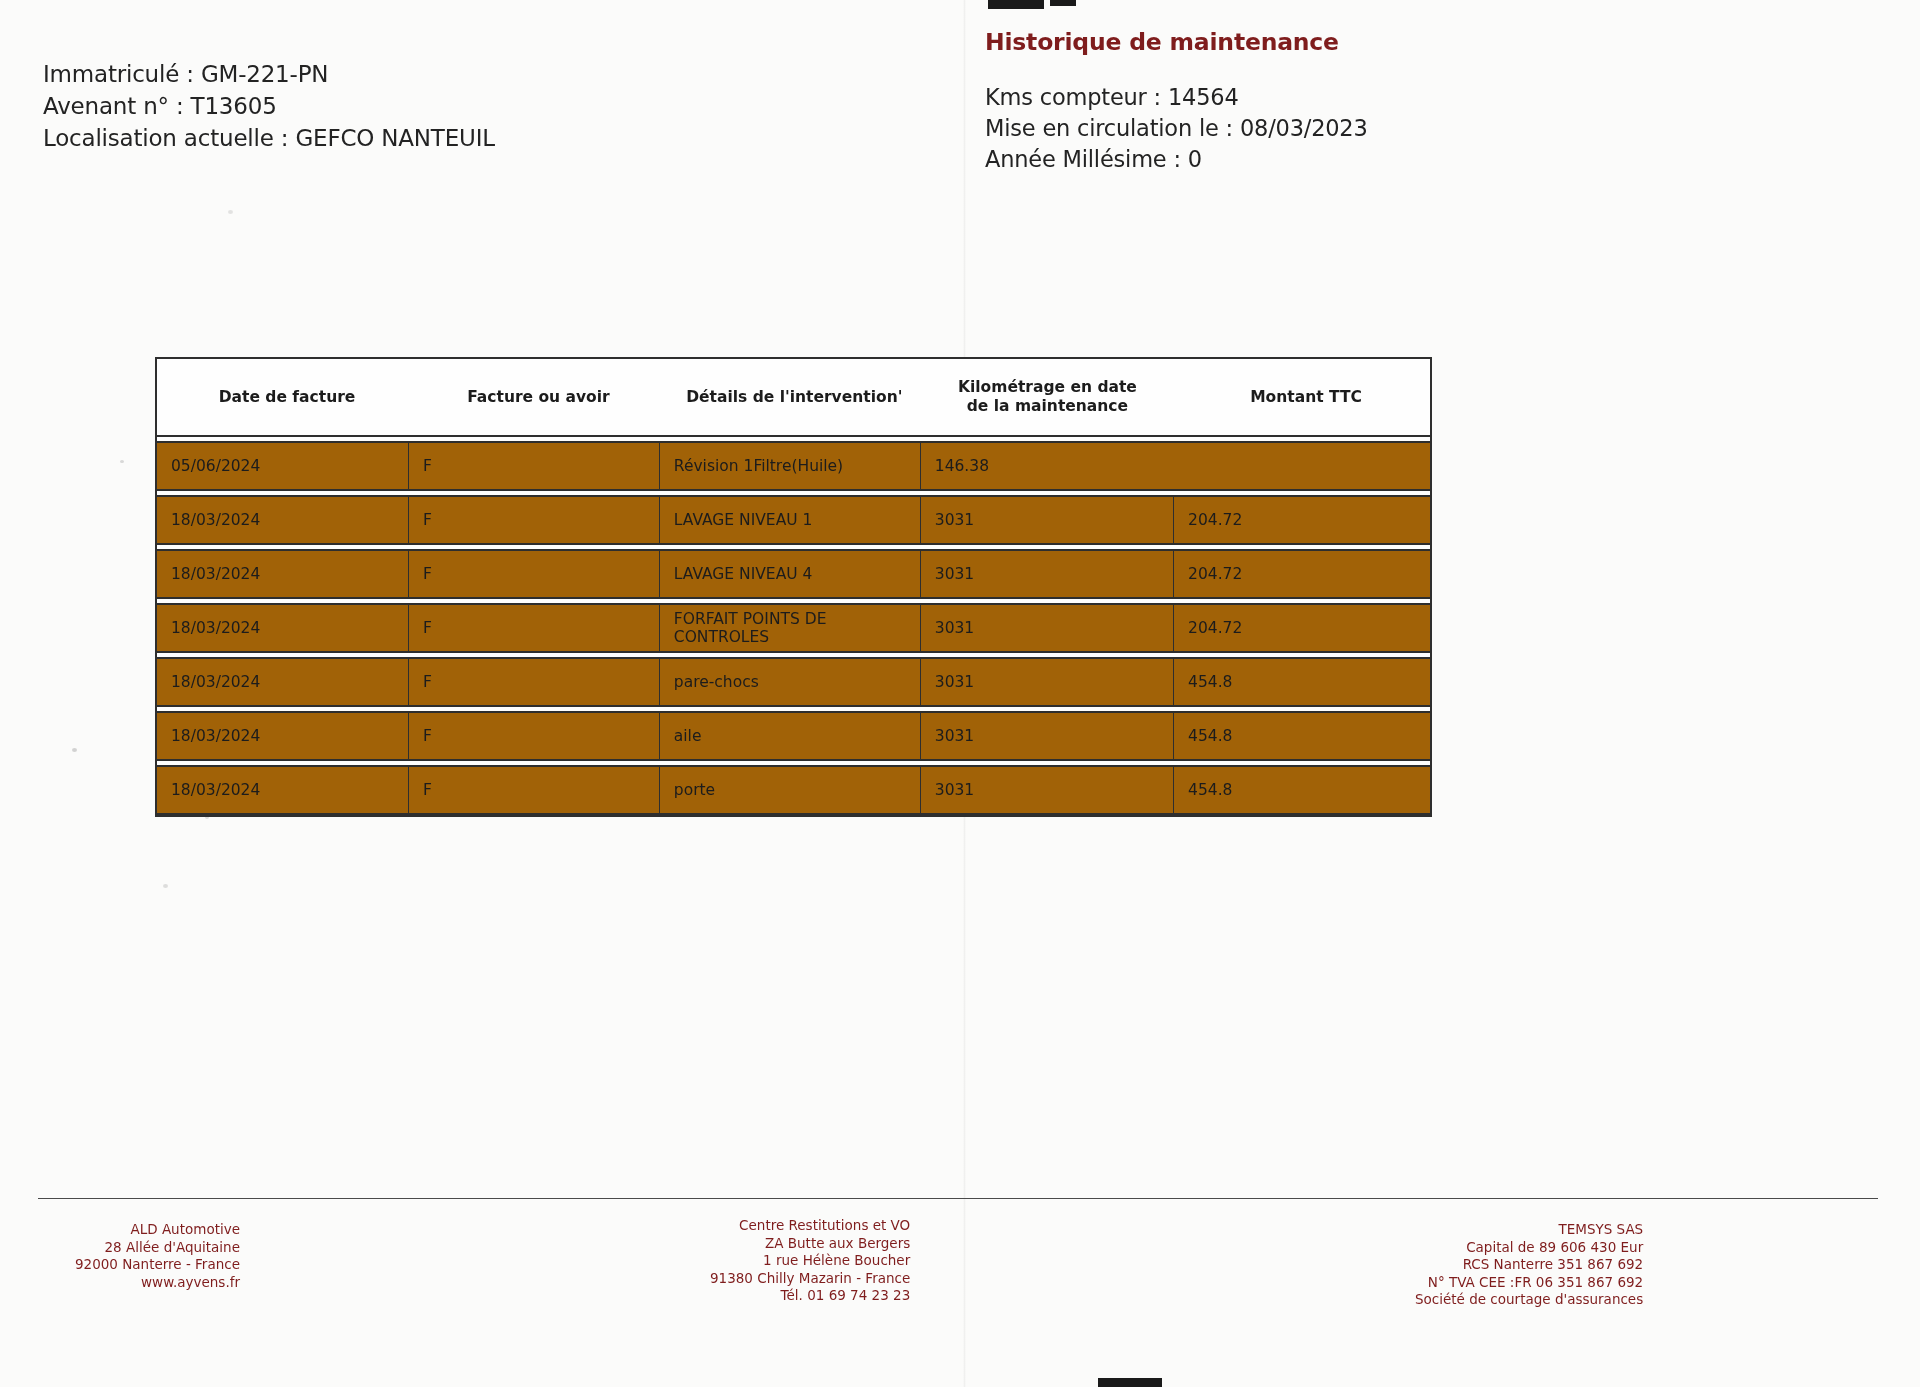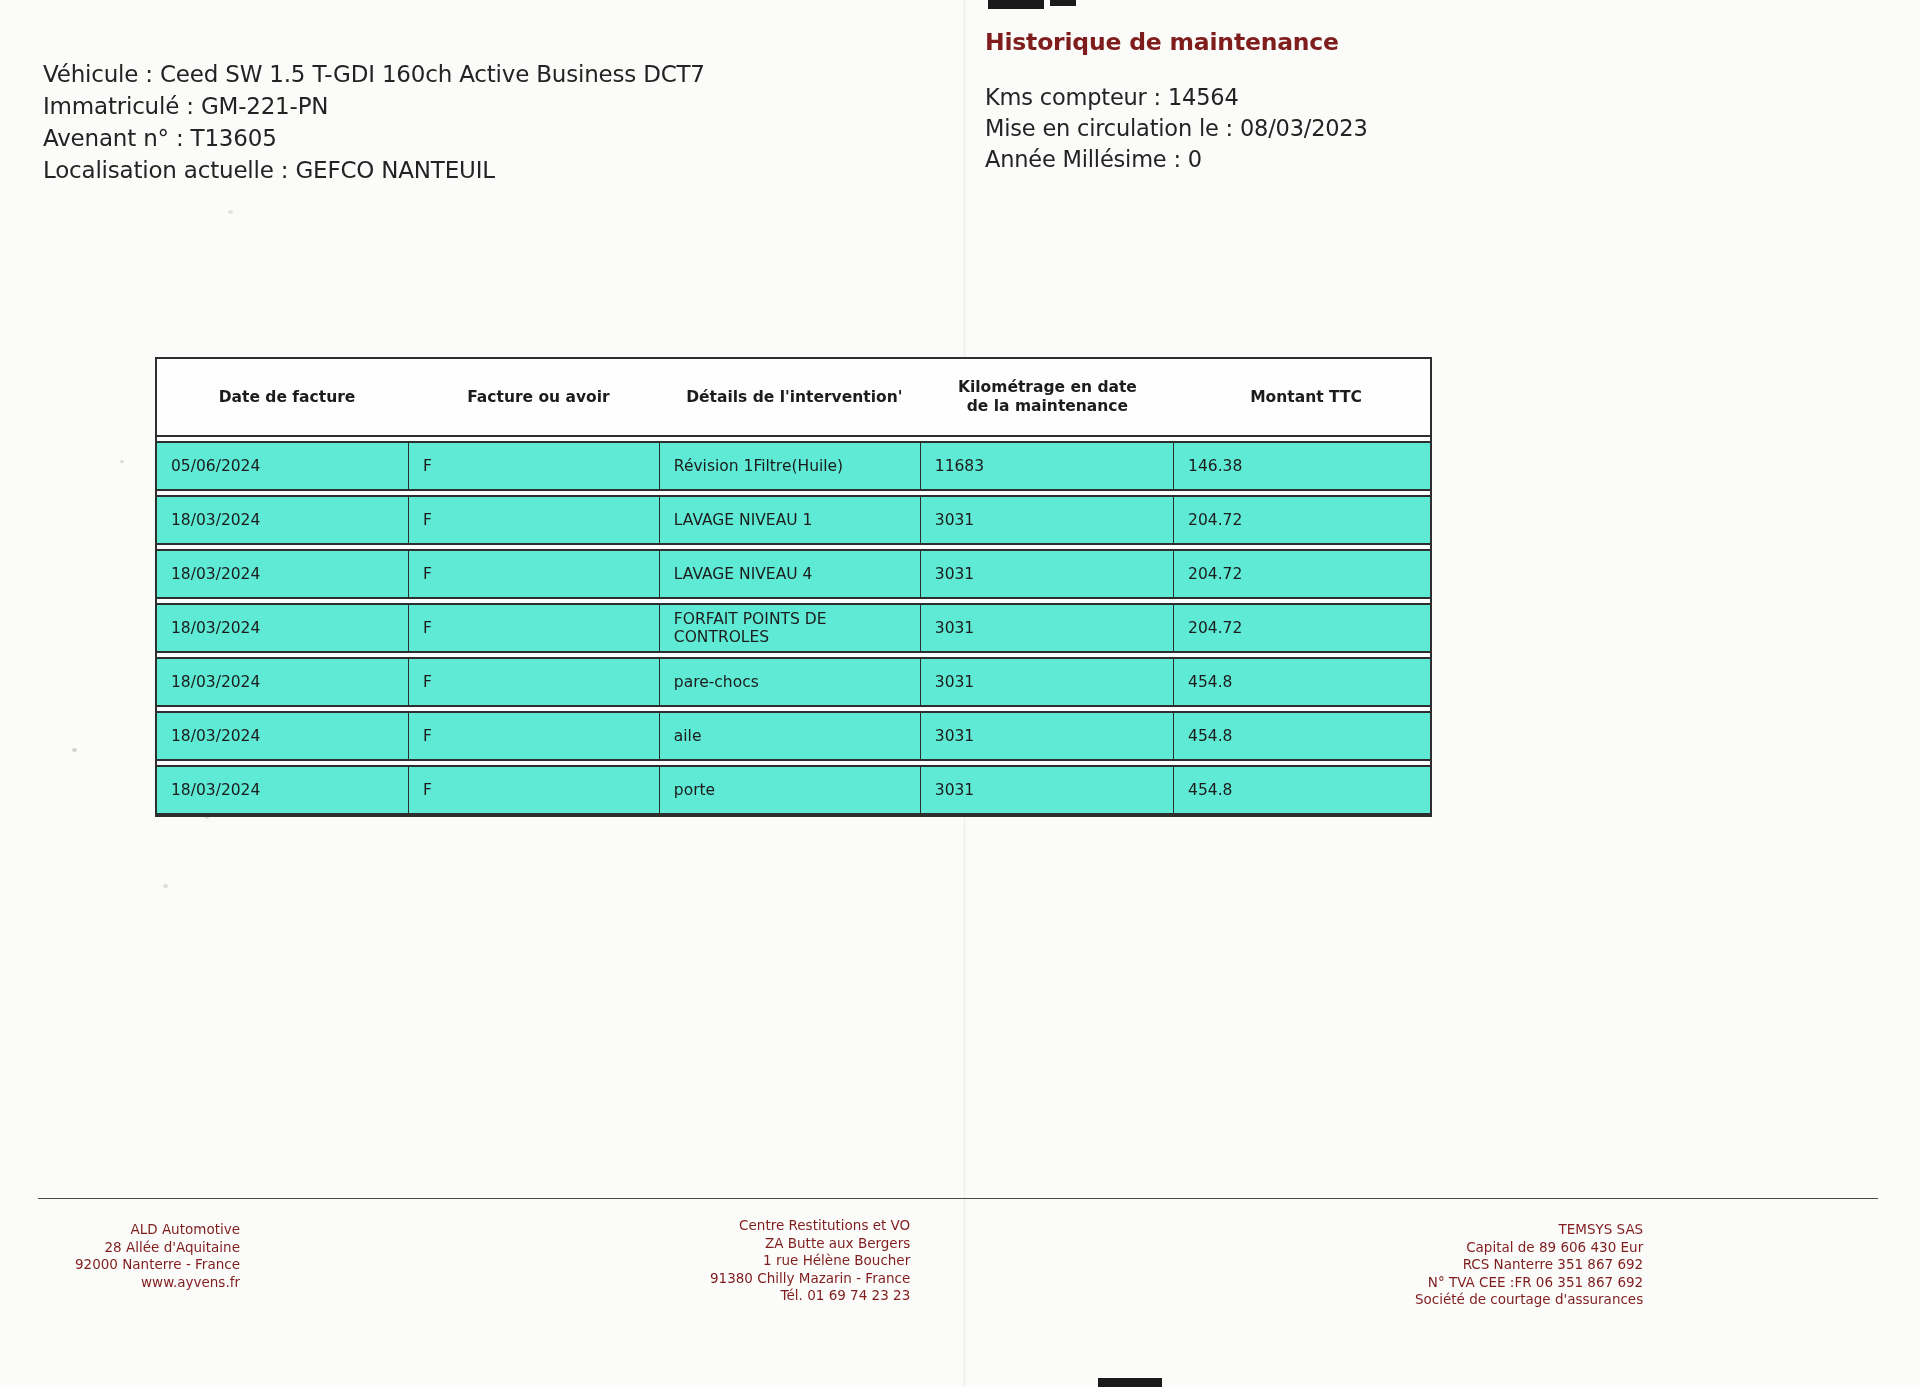--- a/index.html
+++ b/index.html
@@ -49,21 +49,21 @@
     display:flex; height:78px; align-items:center;
     border-bottom:2px solid #2e2e2e;
     font-weight:bold; font-size:15.5px; color:#1c1c1c;
   }
   .th { text-align:center; line-height:19px;padding-left:8px; }
   .c1 { width:19.8%; } .c2 { width:19.7%; } .c3 { width:20.5%; } .c4 { width:19.9%; } .c5 { flex:1; }
   .th.c4 { padding:0 26px; }
   .trow {
     display:flex; height:50px; margin-top:4px; align-items:stretch;
     border-top:2px solid #2e2e2e; border-bottom:2px solid #2e2e2e;
-    font-size:15.5px; color:#1c1c1c; background:#5eead4;
+    font-size:15.5px; color:#1c1c1c; background:#a16207;
   }
   .td {
     display:flex; align-items:center; padding-left:14px;
     border-right:1.5px solid #2e2e2e;
   }
   .td.c5 { border-right:none; }
 
   
   .footer-divider {
     position:absolute; left:38px; top:1198px; width:1840px; height:0;
@@ -82,21 +82,20 @@
 <div class="mark mark-top-2"></div>
 <div class="mark mark-bottom"></div>
 <div class="speck speck-tan"></div>
 <div class="speck speck-1"></div>
 <div class="speck speck-2"></div>
 <div class="speck speck-3"></div>
 <div class="speck speck-4"></div>
 <div class="speck speck-5"></div>
 
 <div class="vehicle-info">
-  <div>Véhicule : Ceed SW 1.5 T-GDI 160ch Active Business DCT7</div>
   <div>Immatriculé : GM-221-PN</div>
   <div>Avenant n° : T13605</div>
   <div>Localisation actuelle : GEFCO NANTEUIL</div>
 </div>
 
 <div class="summary">
   <div class="summary-title">Historique de maintenance</div>
   <div class="summary-lines">
     <div>Kms compteur : 14564</div>
     <div>Mise en circulation le : 08/03/2023</div>
@@ -110,21 +109,20 @@
     <div class="th c2">Facture ou avoir</div>
     <div class="th c3">Détails de l'intervention'</div>
     <div class="th c4">Kilométrage en date de la maintenance</div>
     <div class="th c5">Montant TTC</div>
   </div>
 
   <div class="trow">
     <div class="td c1">05/06/2024</div>
     <div class="td c2">F</div>
     <div class="td c3">Révision 1Filtre(Huile)</div>
-    <div class="td c4">11683</div>
     <div class="td c5">146.38</div>
   </div>
   <div class="trow">
     <div class="td c1">18/03/2024</div>
     <div class="td c2">F</div>
     <div class="td c3">LAVAGE NIVEAU 1</div>
     <div class="td c4">3031</div>
     <div class="td c5">204.72</div>
   </div>
   <div class="trow">

